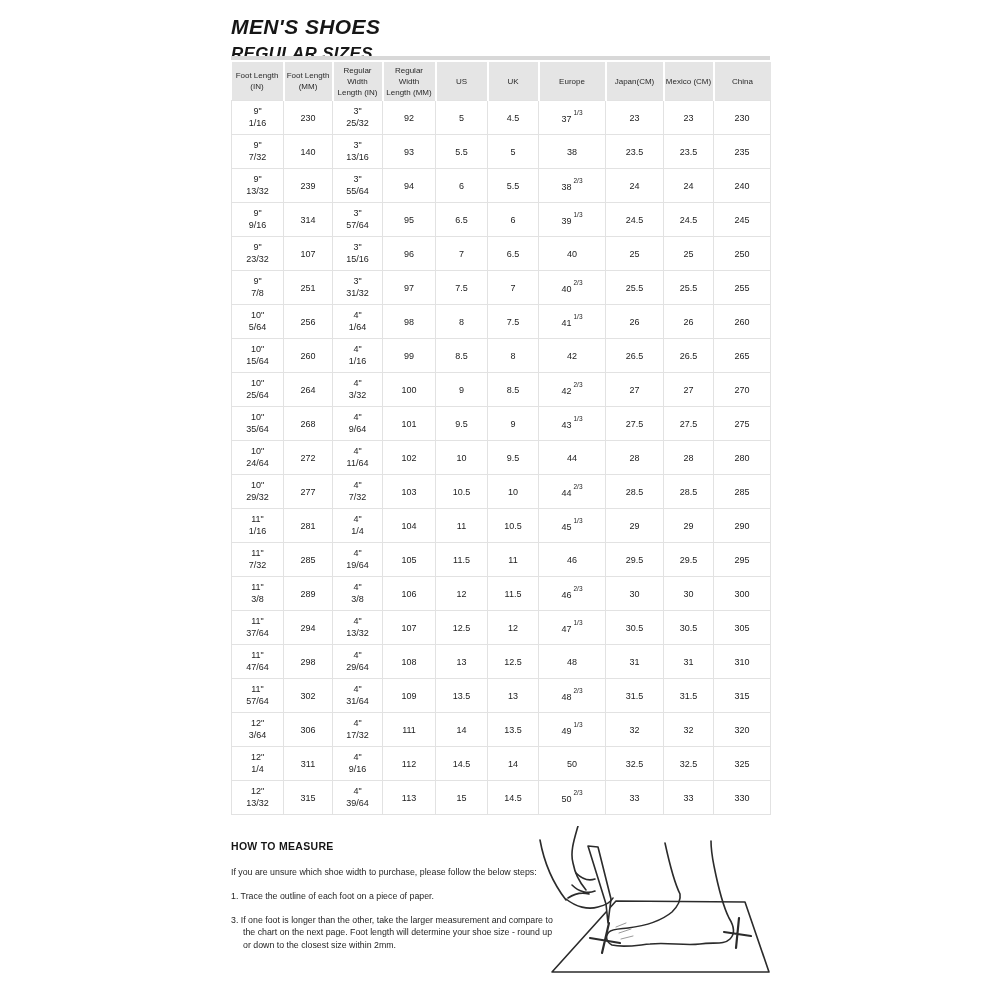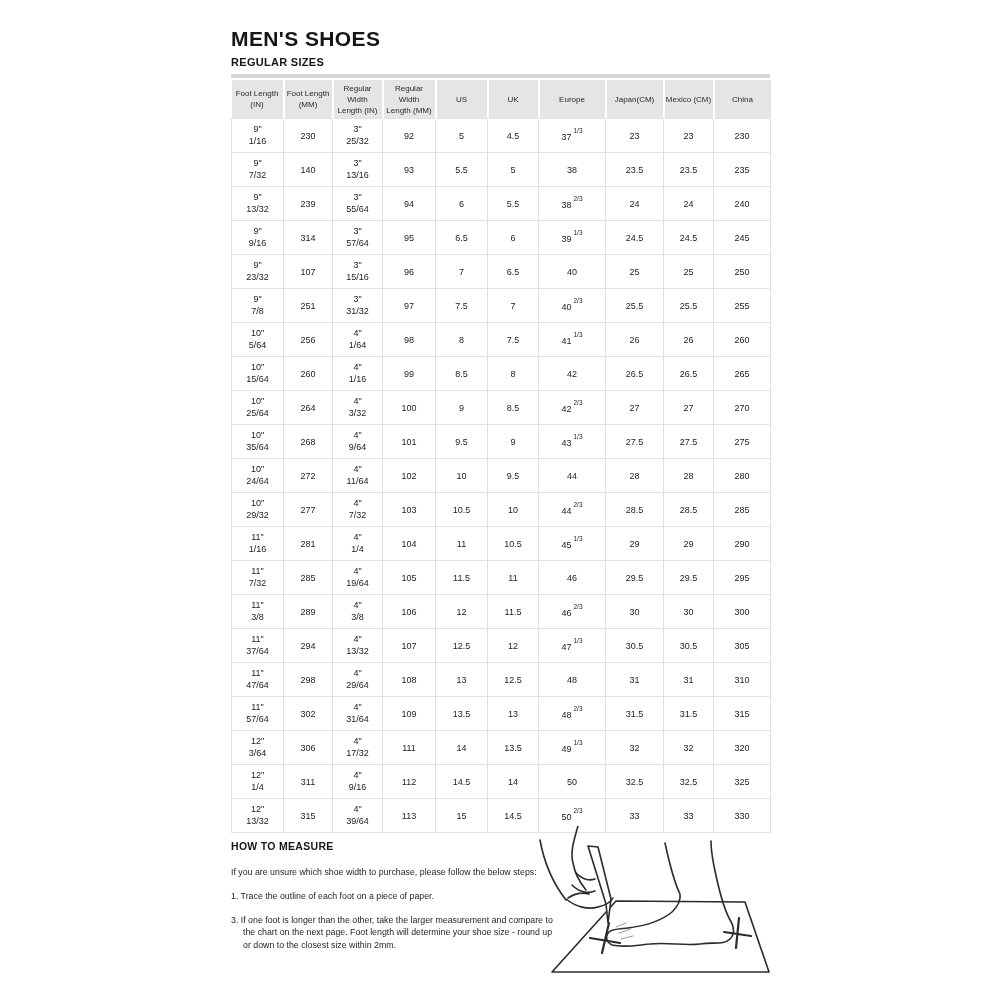--- a/index.html
+++ b/index.html
@@ -4,26 +4,26 @@
 <style>
   html,body{margin:0;padding:0;}
   body{
     width:1000px;height:1000px;background:#ffffff;
     font-family:"Liberation Sans","DejaVu Sans",sans-serif;
     color:#1e1e1e;
   }
   .page{position:relative;width:1000px;height:1000px;overflow:hidden;background:#fff;}
 
   
-  .header-block{position:absolute;left:231px;top:27px;}
+  .header-block{position:absolute;left:231px;top:15px;font-style:italic;}
   .page-title{margin:0;font-size:21px;font-weight:700;letter-spacing:.4px;color:#161616;}
-  .page-subtitle{margin:5px 0 0;font-size:11px;font-weight:700;letter-spacing:.3px;color:#161616;}
+  .page-subtitle{margin:5px 0 0;font-size:17px;font-weight:700;letter-spacing:.3px;color:#161616;}
 
   
-  .table-wrap{position:absolute;left:231px;top:74px;width:539px;}
+  .table-wrap{position:absolute;left:231px;top:56px;width:539px;}
   .table-top-strip{height:4px;background:#d8d8d8;margin-bottom:2px;}
   table.size-table{border-collapse:collapse;table-layout:fixed;width:539px;}
   .size-table th{
     background:#e5e5e5;font-weight:400;font-size:8px;line-height:11px;
     height:38px;white-space:pre-line;text-align:center;padding:0 1px;color:#2a2a2a;
   }
   .size-table th + th{border-left:2px solid #ffffff;}
   .size-table td{
     border:1px solid #e2e2e2;background:#fff;text-align:center;
     font-size:9px;height:33px;padding:0;color:#222;vertical-align:middle;

